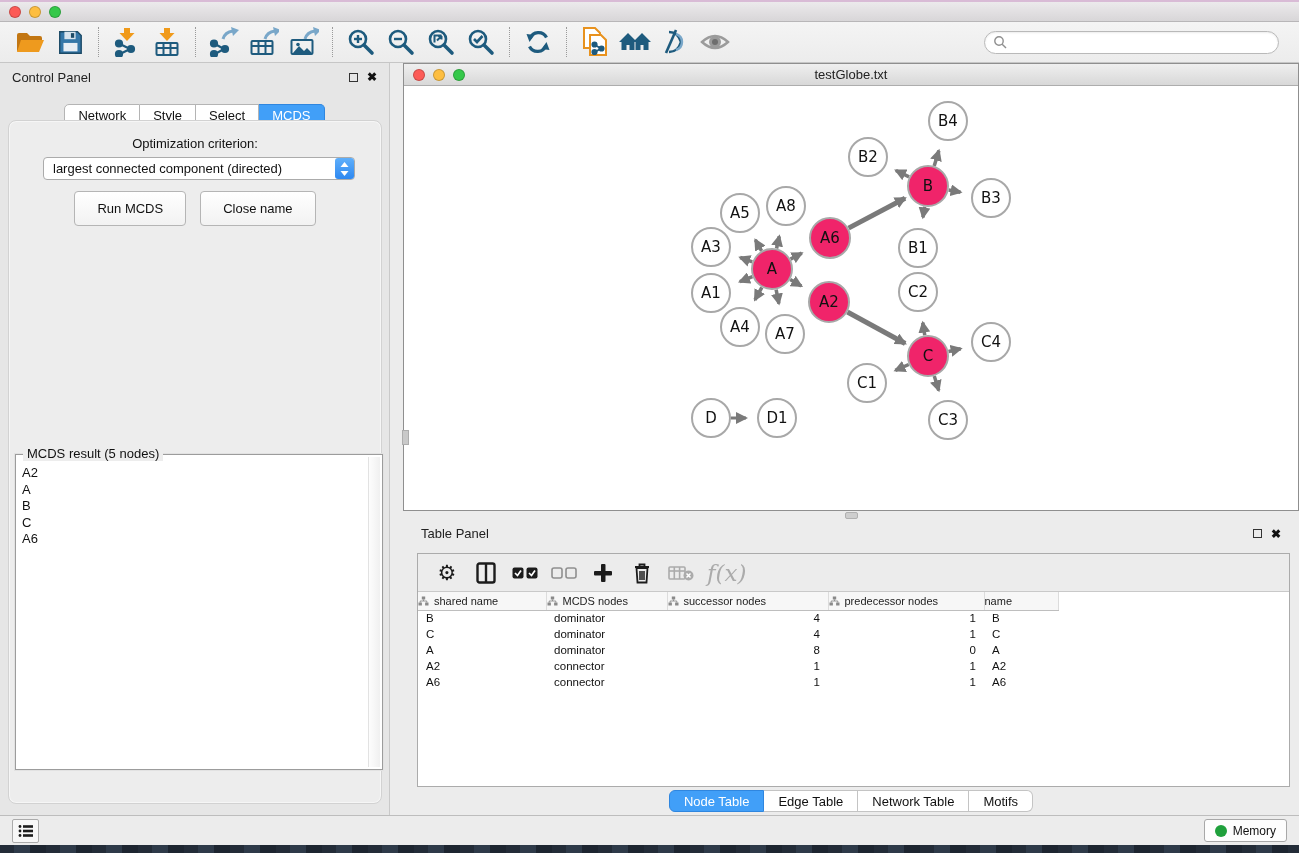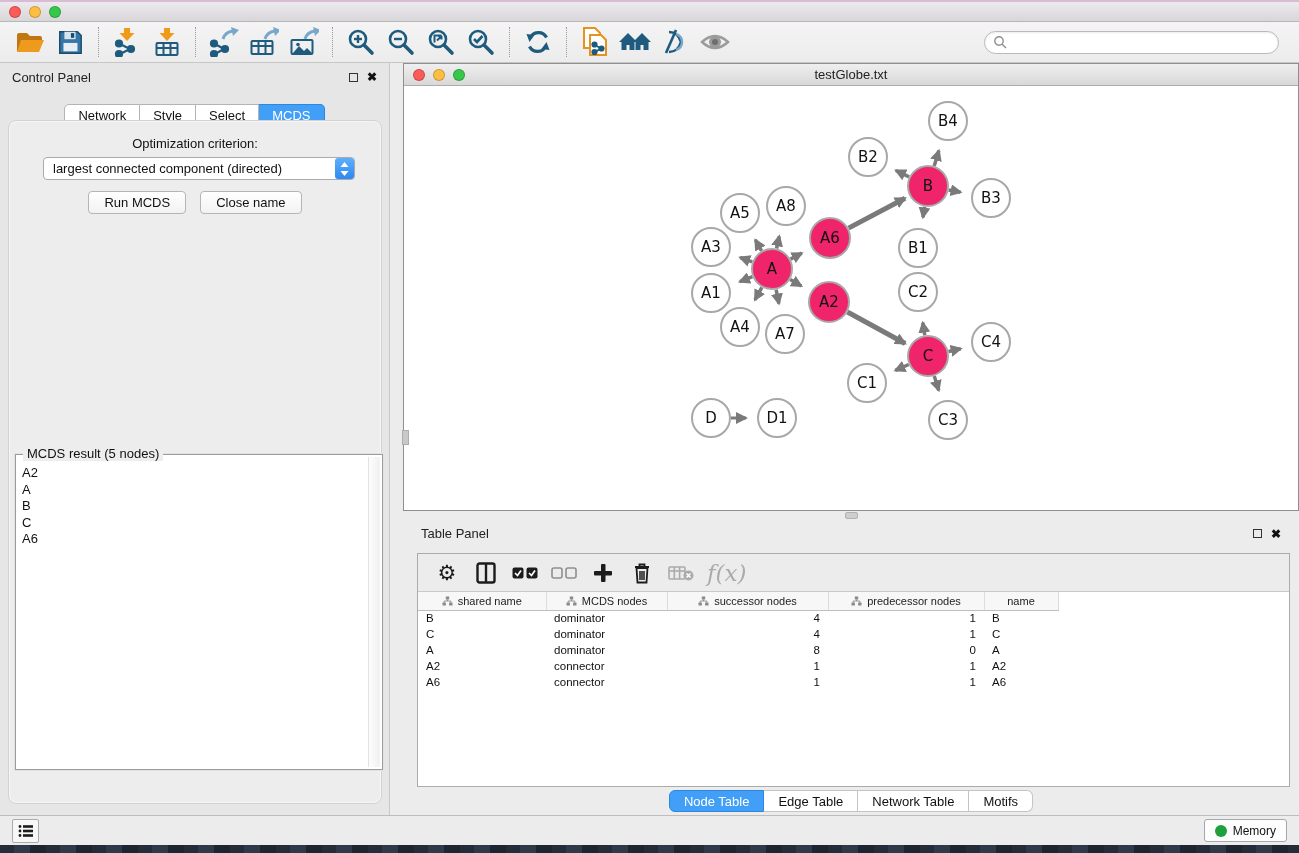--- a/index.html
+++ b/index.html
@@ -41,21 +41,21 @@
   .cp-tab.active { background:#419FF8; border-color:#2F86DF; color:#fff; }
   .cp-body { position:absolute; left:8px; top:57px; width:374px; height:684px;
     background:#EDEDED; border:1px solid #D2D2D2; border-radius:8px; box-shadow:inset 0 0 0 1px #F6F6F6; }
   .opt-label { position:absolute; top:15px; width:100%; text-align:center; font-size:13px; color:#111; }
   .dropdown { position:absolute; top:36px; left:34px; width:312px; height:23px; background:#fff;
     border:1px solid #ABABAB; border-radius:4px; display:flex; align-items:center; }
   .dropdown .dd-val { flex:1; font-size:13px; color:#111; padding-left:9px; white-space:nowrap; }
   .dd-spinner { width:19px; height:21px; margin-right:0px; background:linear-gradient(#5FAFFB,#2E88F0);
     border-radius:3px; display:flex; flex-direction:column; align-items:center; justify-content:center; gap:1px; }
   .cp-buttons { position:absolute; top:70px; width:100%; display:flex; justify-content:center; gap:14px; }
-  .mac-btn { height:23px; padding:0 15px; background:linear-gradient(#FFFFFF,#F2F2F2); border:1px solid #B5B5B5;
+  .mac-btn { height:35px; padding:0 22px; background:linear-gradient(#FFFFFF,#F2F2F2); border:1px solid #B5B5B5;
     border-radius:4px; font-size:13px; color:#111; display:flex; align-items:center; }
   .mcds-box { position:absolute; left:6px; top:333px; width:368px; height:316px; }
   .mcds-legend { position:absolute; left:8px; top:-8px; background:#EDEDED; padding:0 4px; font-size:13px; color:#111; z-index:2; }
   .mcds-frame { position:absolute; inset:0; border:1px solid #9C9C9C; background:#fff; box-shadow:0 0 0 1px #E2E2E2; }
   .mcds-list { position:absolute; left:2px; top:10px; right:14px; bottom:2px; overflow:hidden; }
   .mcds-item { font-size:13px; color:#111; line-height:16.5px; padding-left:4px; }
   .mcds-scroll { position:absolute; top:2px; right:2px; bottom:2px; width:12px;
     background:linear-gradient(to right,#FDFDFD,#F0F0F0); border-left:1px solid #E2E2E2; }
 
   
@@ -73,21 +73,21 @@
   .tp-header { height:27px; display:flex; align-items:center; padding:0 18px; }
   .tp-title { font-size:13px; color:#222; }
   .tp-box { position:absolute; left:14px; top:33px; right:9px; height:234px; border:1px solid #ABABAB; background:#fff; }
   .tp-toolbar { height:38px; background:#ECECEC; display:flex; align-items:center; gap:13px; padding-left:16px; border-bottom:1px solid #C9C9C9; }
   .tp-tool { display:flex; align-items:center; justify-content:center; min-width:26px; height:28px; }
   .gear-glyph { font-size:21px; color:#1c1c1c; line-height:20px; }
   .fx-label { font-family:"DejaVu Serif", serif; font-style:italic; font-size:23px; color:#ABABAB; }
   table.data { border-collapse:collapse; table-layout:fixed; width:100%; }
   table.data th { height:18px; background:#F7F7F7; border-right:1px solid #DCDCDC; border-bottom:1px solid #BEBEBE;
     font-size:11px; font-weight:normal; color:#222; text-align:center; position:relative; }
-  table.data th .hdr-inner { display:flex; align-items:center; justify-content:center; gap:5px; }
+  table.data th .hdr-inner { display:flex; align-items:center; justify-content:flex-start; gap:5px; }
   table.data td { height:16px; font-size:11.5px; color:#111; padding:0 8px; white-space:nowrap; overflow:hidden; }
   td.num { text-align:right; }
   .tp-tabs { position:absolute; top:270px; left:0; width:100%; display:flex; justify-content:center; }
   .tp-tab { height:22px; padding:0 14px; background:#fff; border:1px solid #C4C4C4; border-left:none;
     font-size:13px; color:#111; display:flex; align-items:center; }
   .tp-tab:first-child { border-left:1px solid #C4C4C4; border-radius:6px 0 0 6px; }
   .tp-tab:last-child { border-radius:0 6px 6px 0; }
   .tp-tab.active { background:#419FF8; border-color:#2F86DF; color:#fff; }
 
   

